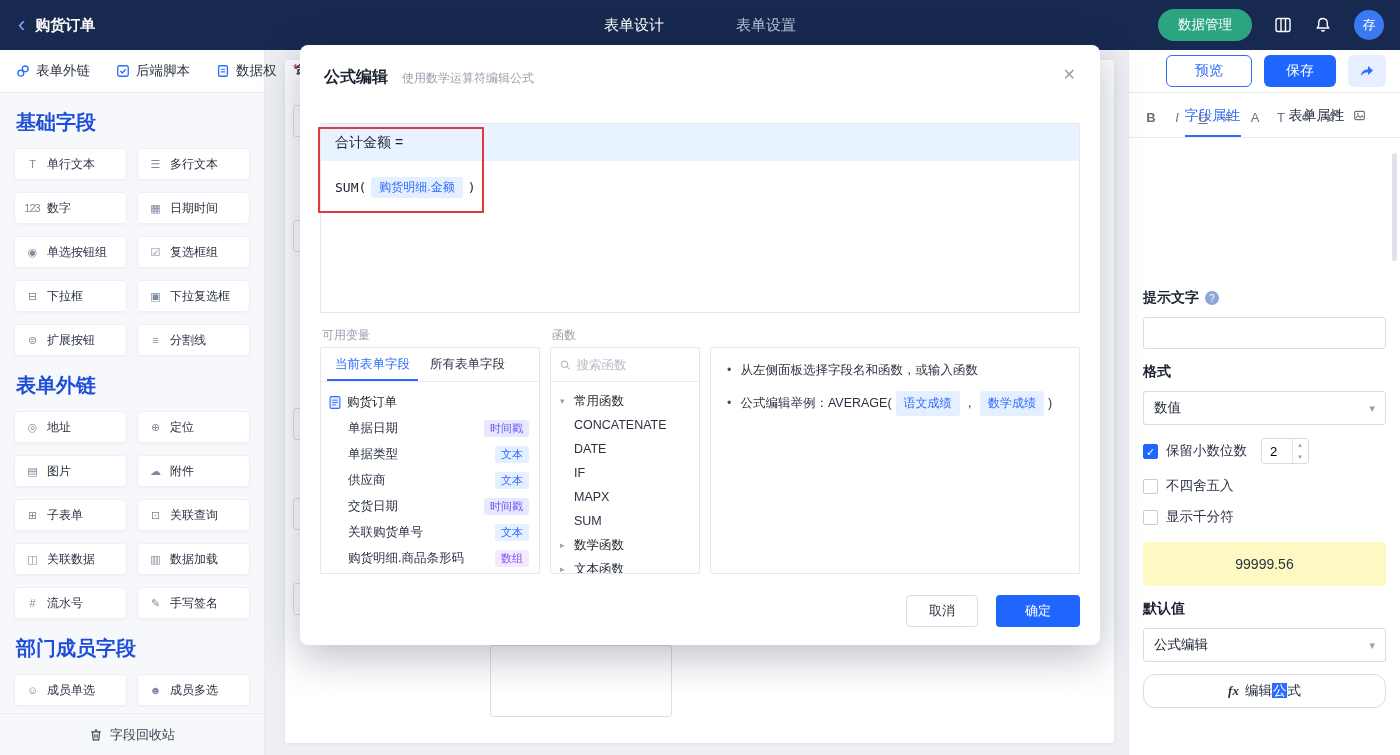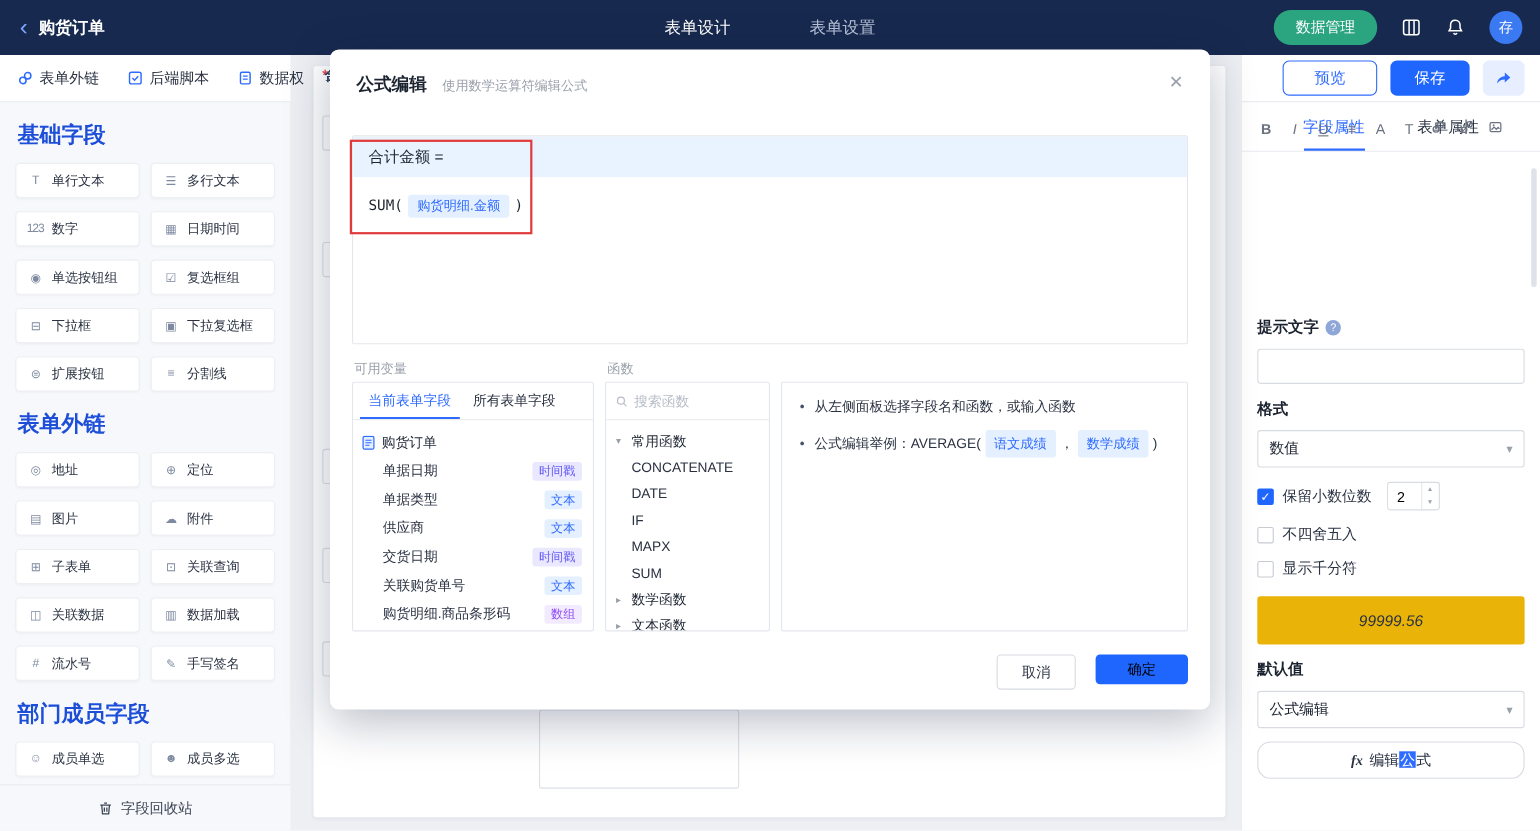--- a/index.html
+++ b/index.html
@@ -89,21 +89,21 @@
   .f-search input { border:none; outline:none; width:100%; font-size:12.5px; color:#2a3242; font-family:inherit; }
   .f-search input::placeholder { color:#b7bdc7; }
   .f-tree { padding:7px 9px 0; font-size:12.5px; color:#1b2330; }
   .f-group { display:flex; align-items:center; gap:5px; height:24px; cursor:pointer; }
   .chev { color:#98a0ac; font-size:9px; width:9px; flex:none; }
   .f-item { height:24px; display:flex; align-items:center; padding-left:14px; color:#2a3242; cursor:pointer; }
   .help-line { display:flex; align-items:center; flex-wrap:wrap; gap:4px; font-size:12.5px; color:#2a3242; line-height:1.7; margin-bottom:10px; }
   .help-line::before { content:"•"; color:#475066; margin-right:5px; }
   .m-footer { position:absolute; right:20px; bottom:18px; display:flex; gap:18px; }
   .btn-cancel { width:72px; height:32px; border:1px solid #d8dbe2; border-radius:4px; background:#fff; font-size:13px; color:#2a3242; display:flex; align-items:center; justify-content:center; cursor:pointer; }
-  .btn-ok { width:84px; height:27px; border:none; border-radius:4px; background:#1f66ff; color:#000000; font-size:13px; display:flex; align-items:center; justify-content:center; cursor:pointer; }
+  .btn-ok { width:84px; height:32px; border:none; border-radius:4px; background:#1f66ff; color:#ffffff; font-size:13px; display:flex; align-items:center; justify-content:center; cursor:pointer; }
 
   
   .rp-tabs { height:45px; border-bottom:1px solid #e9ebef; display:flex; gap:48px; justify-content:center; }
   .rp-tab { font-size:14px; color:#2a3242; line-height:45px; cursor:pointer; }
   .rp-tab.active { color:#2e6bff; box-shadow:inset 0 -2px 0 #2e6bff; }
   .rp-body { position:absolute; top:45px; left:0; right:0; bottom:0; padding:10px 14px 0; overflow:hidden; }
   .rt-toolbar { display:flex; align-items:center; gap:10px; height:24px; color:#6b7280; font-size:13px; }
   .rt-ic { cursor:pointer; width:16px; text-align:center; }
   .editor-space { height:146px; }
   .scroll-thumb { position:absolute; right:3px; top:58px; width:5px; height:108px; background:#dfe2e8; border-radius:3px; cursor:grab; }
@@ -112,21 +112,21 @@
   .rp-input { width:100%; height:32px; border:1px solid #d8dbe2; border-radius:3px; outline:none; font-family:inherit; font-size:13px; padding:0 8px; }
   .rp-select { height:34px; border:1px solid #d8dbe2; border-radius:3px; display:flex; align-items:center; justify-content:space-between; padding:0 10px; font-size:13.5px; color:#1b2330; cursor:pointer; background:#fff; }
   .sel-chev { color:#98a0ac; font-size:11px; }
   .chk-row { display:flex; align-items:center; gap:8px; margin:13px 0; font-size:13.5px; color:#2a3242; }
   .chk { width:15px; height:15px; border:1px solid #c7cbd4; border-radius:2px; background:#fff; flex:none; cursor:pointer; }
   .chk.on { background:#1f66ff; border-color:#1f66ff; color:#fff; font-size:11px; line-height:14px; text-align:center; }
   .num-wrap { margin-left:6px; width:48px; height:26px; border:1px solid #d8dbe2; border-radius:3px; display:flex; align-items:stretch; overflow:hidden; }
   .num-wrap input { width:30px; border:none; outline:none; font-size:13px; padding-left:8px; font-family:inherit; }
   .spin { width:15px; border-left:1px solid #e3e6ec; display:flex; flex-direction:column; }
   .spin span { flex:1; display:flex; align-items:center; justify-content:center; font-size:6px; color:#98a0ac; cursor:pointer; }
-  .preview-box { height:44px; background:#eab308; border-radius:3px; display:flex; align-items:center; justify-content:center; font-size:14px; color:#2a3242; margin:16px 0 4px;font-style:italic; }
+  .preview-box { height:44px; background:#fef9c3; border-radius:3px; display:flex; align-items:center; justify-content:center; font-size:14px; color:#2a3242; margin:16px 0 4px; }
   .fx-btn { height:34px; border:1px solid #d8dbe2; border-radius:12px; display:flex; align-items:center; justify-content:center; gap:6px; font-size:13.5px; color:#2a3242; margin-top:12px; cursor:pointer; background:#fff; }
   .fx-i { font-family:"Liberation Serif","DejaVu Serif",serif; font-style:italic; font-weight:bold; font-size:13px; }
   .hl { background:#2e6bff; color:#fff; padding:0 1px; }
 </style>
 </head>
 <body>
 
 <div class="header">
   <div class="hdr-left">
     <span class="back">‹</span>

